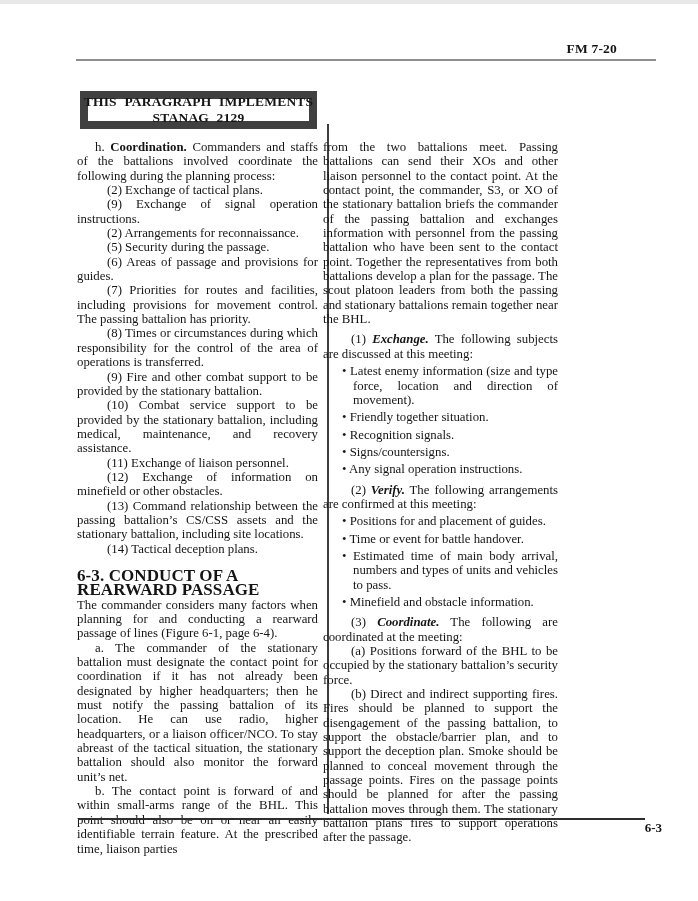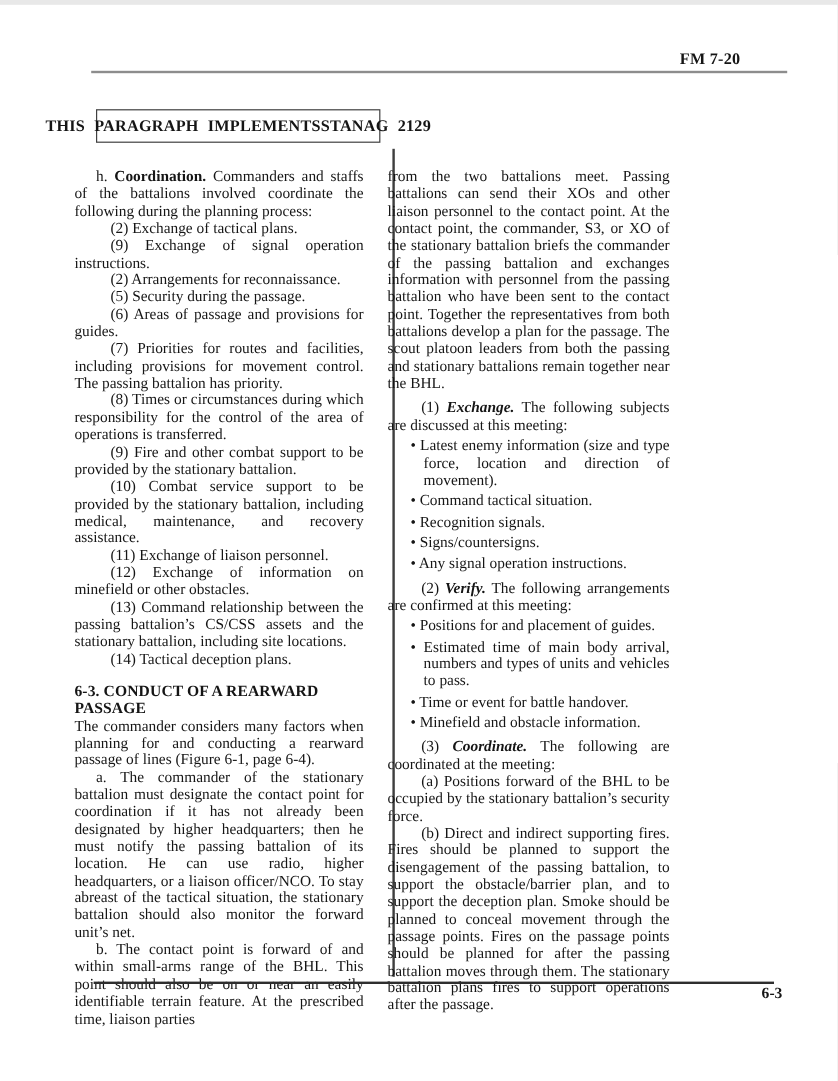--- a/index.html
+++ b/index.html
@@ -13,52 +13,52 @@
     overflow:hidden;
   }
   
   .hdr-title{
     position:absolute;top:37px;left:0;width:617px;
     text-align:right;font-weight:bold;font-size:13.5px;letter-spacing:.2px;
   }
   .hdr-rule{position:absolute;top:55px;left:76px;width:580px;height:2px;background:#8d8d8d;}
   
   .notice{
-    position:absolute;top:87px;left:80px;width:237px;height:28px;
-    border:1px solid #404040;box-sizing:border-box;
-    display:flex;flex-direction:row;justify-content:center;align-items:center;
+    position:absolute;top:87px;left:80px;width:237px;height:38px;
+    border:8px solid #404040;box-sizing:border-box;
+    display:flex;flex-direction:column;justify-content:center;align-items:center;
   }
   .notice div{
     font-weight:bold;font-size:13.5px;line-height:16px;
     word-spacing:4px;letter-spacing:.2px;white-space:nowrap;
   }
   
   .col{
     position:absolute;top:136px;
     font-size:12.8px;line-height:14.35px;
     text-align:justify;
   }
-  .col-left{left:62px;width:241px;}
+  .col-left{left:77px;width:241px;}
   .col-right{left:323px;width:235px;}
   .col-divider{position:absolute;left:327px;top:120px;width:2px;height:690px;background:#3e3e3e;}
   
   .blk{margin:0;}
   .para-first{text-indent:18px;}
   .para-flush{text-indent:0;}
   .para-list{text-indent:30px;}
   .para-num{text-indent:28px;margin-top:6px;}
   .para-sub{text-indent:28px;}
-  .heading{font-weight:bold;margin-top:13px;text-align:left;font-size:13px;letter-spacing:.1px;}
+  .heading{font-weight:bold;margin-top:13px;text-align:left;font-size:17px;letter-spacing:.1px;}
   .bullet{padding-left:30px;text-indent:-11px;margin-top:3px;}
   .b{font-weight:bold;}
   .bi{font-weight:bold;font-style:italic;}
   
   .ftr-rule{position:absolute;top:814px;left:78px;width:567px;height:2px;background:#2e2e2e;}
   .page-num{
-    position:absolute;top:816px;left:0;width:652px;
+    position:absolute;top:816px;left:10px;width:652px;
     text-align:right;font-weight:bold;font-size:13px;
   }
 </style>
 </head>
 <body>
 
 <div class="page">
 
   <div class="hdr-title">FM 7-20</div>
   <div class="hdr-rule"></div>
@@ -86,28 +86,28 @@
       <div class="blk heading"><span class="b">6-3. CONDUCT OF A REARWARD PASSAGE</span></div>
       <div class="blk para-flush"><span>The commander considers many factors when planning for and conducting a rearward passage of lines (Figure 6-1, page 6-4).</span></div>
       <div class="blk para-first"><span>a. The commander of the stationary battalion must designate the contact point for coordination if it has not already been designated by higher headquarters; then he must notify the passing battalion of its location. He can use radio, higher headquarters, or a liaison officer/NCO. To stay abreast of the tactical situation, the stationary battalion should also monitor the forward unit’s net.</span></div>
       <div class="blk para-first"><span>b. The contact point is forward of and within small-arms range of the BHL. This point should also be on or near an easily identifiable terrain feature. At the prescribed time, liaison parties</span></div>
     </div>
   <div class="col-divider"></div>
   <div class="col col-right" id="col-right">
       <div class="blk para-flush"><span>from the two battalions meet. Passing battalions can send their XOs and other liaison personnel to the contact point. At the contact point, the commander, S3, or XO of the stationary battalion briefs the commander of the passing battalion and exchanges information with personnel from the passing battalion who have been sent to the contact point. Together the representatives from both battalions develop a plan for the passage. The scout platoon leaders from both the passing and stationary battalions remain together near the BHL.</span></div>
       <div class="blk para-num"><span>(1) </span><span class="bi">Exchange.</span><span> The following subjects are discussed at this meeting:</span></div>
       <div class="blk bullet"><span>• </span><span>Latest enemy information (size and type force, location and direction of movement).</span></div>
-      <div class="blk bullet"><span>• </span><span>Command tactical situation.</span></div>
+      <div class="blk bullet"><span>• </span><span>Friendly together situation.</span></div>
       <div class="blk bullet"><span>• </span><span>Recognition signals.</span></div>
       <div class="blk bullet"><span>• </span><span>Signs/countersigns.</span></div>
       <div class="blk bullet"><span>• </span><span>Any signal operation instructions.</span></div>
       <div class="blk para-num"><span>(2) </span><span class="bi">Verify.</span><span> The following arrangements are confirmed at this meeting:</span></div>
       <div class="blk bullet"><span>• </span><span>Positions for and placement of guides.</span></div>
+      <div class="blk bullet"><span>• </span><span>Time or event for battle handover.</span></div>
       <div class="blk bullet"><span>• </span><span>Estimated time of main body arrival, numbers and types of units and vehicles to pass.</span></div>
-      <div class="blk bullet"><span>• </span><span>Time or event for battle handover.</span></div>
       <div class="blk bullet"><span>• </span><span>Minefield and obstacle information.</span></div>
       <div class="blk para-num"><span>(3) </span><span class="bi">Coordinate.</span><span> The following are coordinated at the meeting:</span></div>
       <div class="blk para-sub"><span>(a) Positions forward of the BHL to be occupied by the stationary battalion’s security force.</span></div>
       <div class="blk para-sub"><span>(b) Direct and indirect supporting fires. Fires should be planned to support the disengagement of the passing battalion, to support the obstacle/barrier plan, and to support the deception plan. Smoke should be planned to conceal movement through the passage points. Fires on the passage points should be planned for after the passing battalion moves through them. The stationary battalion plans fires to support operations after the passage.</span></div>
     </div>
 
   <div class="ftr-rule"></div>
   <div class="page-num">6-3</div>
 
 </div>

